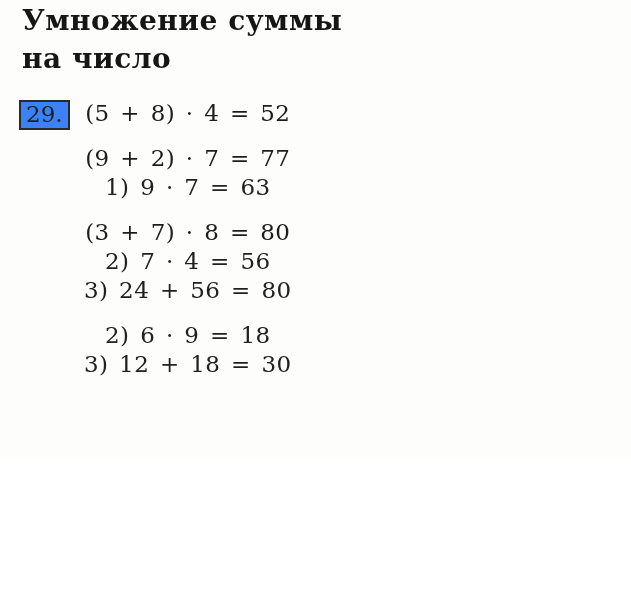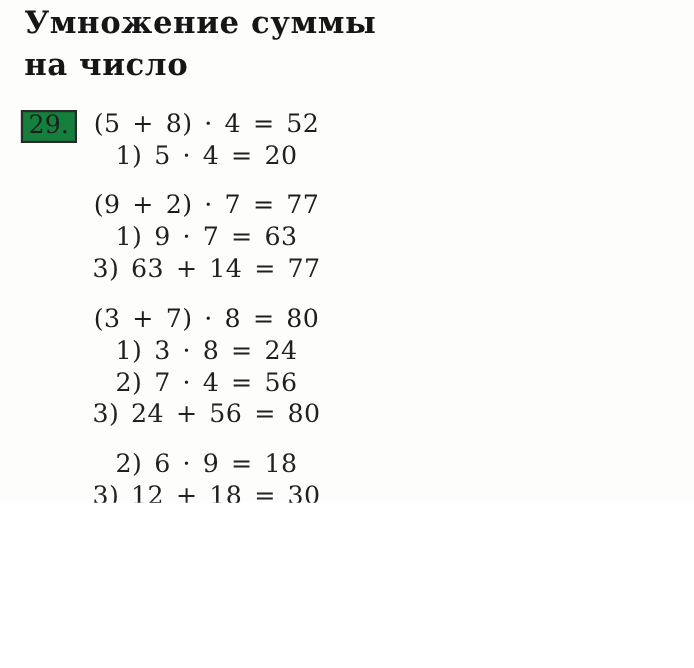--- a/index.html
+++ b/index.html
@@ -29,21 +29,21 @@
   .title-line { display: block; }
   .problem-number-box {
     position: absolute;
     left: 19px;
     top: 100px;
     border: 2px solid #2a2a2a;
     padding: 0px 5px 1px 5px;
     font-size: 23px;
     line-height: 25px;
     color: #1e1e1e;
-    background: #15803d;
+    background: #3b82f6;
   }
   .blocks {
     position: absolute;
     left: 84px;
     top: 99px;
   }
   .block {
     margin-bottom: 16px;
   }
   .eq-line {
@@ -68,32 +68,29 @@
     <span class="title-line">Умножение суммы</span>
     <span class="title-line">на число</span>
   </h1>
 
   <span class="problem-number-box">29.</span>
 
   <div class="blocks">
 
     <div class="block">
       <div class="eq-line eq-main">(5 + 8) · 4 = 52</div>
-      <div class="eq-line">1) 5 · 4 = 20</div>
     </div>
 
     <div class="block">
       <div class="eq-line eq-main">(9 + 2) · 7 = 77</div>
       <div class="eq-line">1) 9 · 7 = 63</div>
-      <div class="eq-line">3) 63 + 14 = 77</div>
     </div>
 
     <div class="block">
       <div class="eq-line eq-main">(3 + 7) · 8 = 80</div>
-      <div class="eq-line">1) 3 · 8 = 24</div>
       <div class="eq-line">2) 7 · 4 = 56</div>
       <div class="eq-line">3) 24 + 56 = 80</div>
     </div>
 
     <div class="block">
       <div class="eq-line">2) 6 · 9 = 18</div>
       <div class="eq-line">3) 12 + 18 = 30</div>
     </div>
 
   </div>

